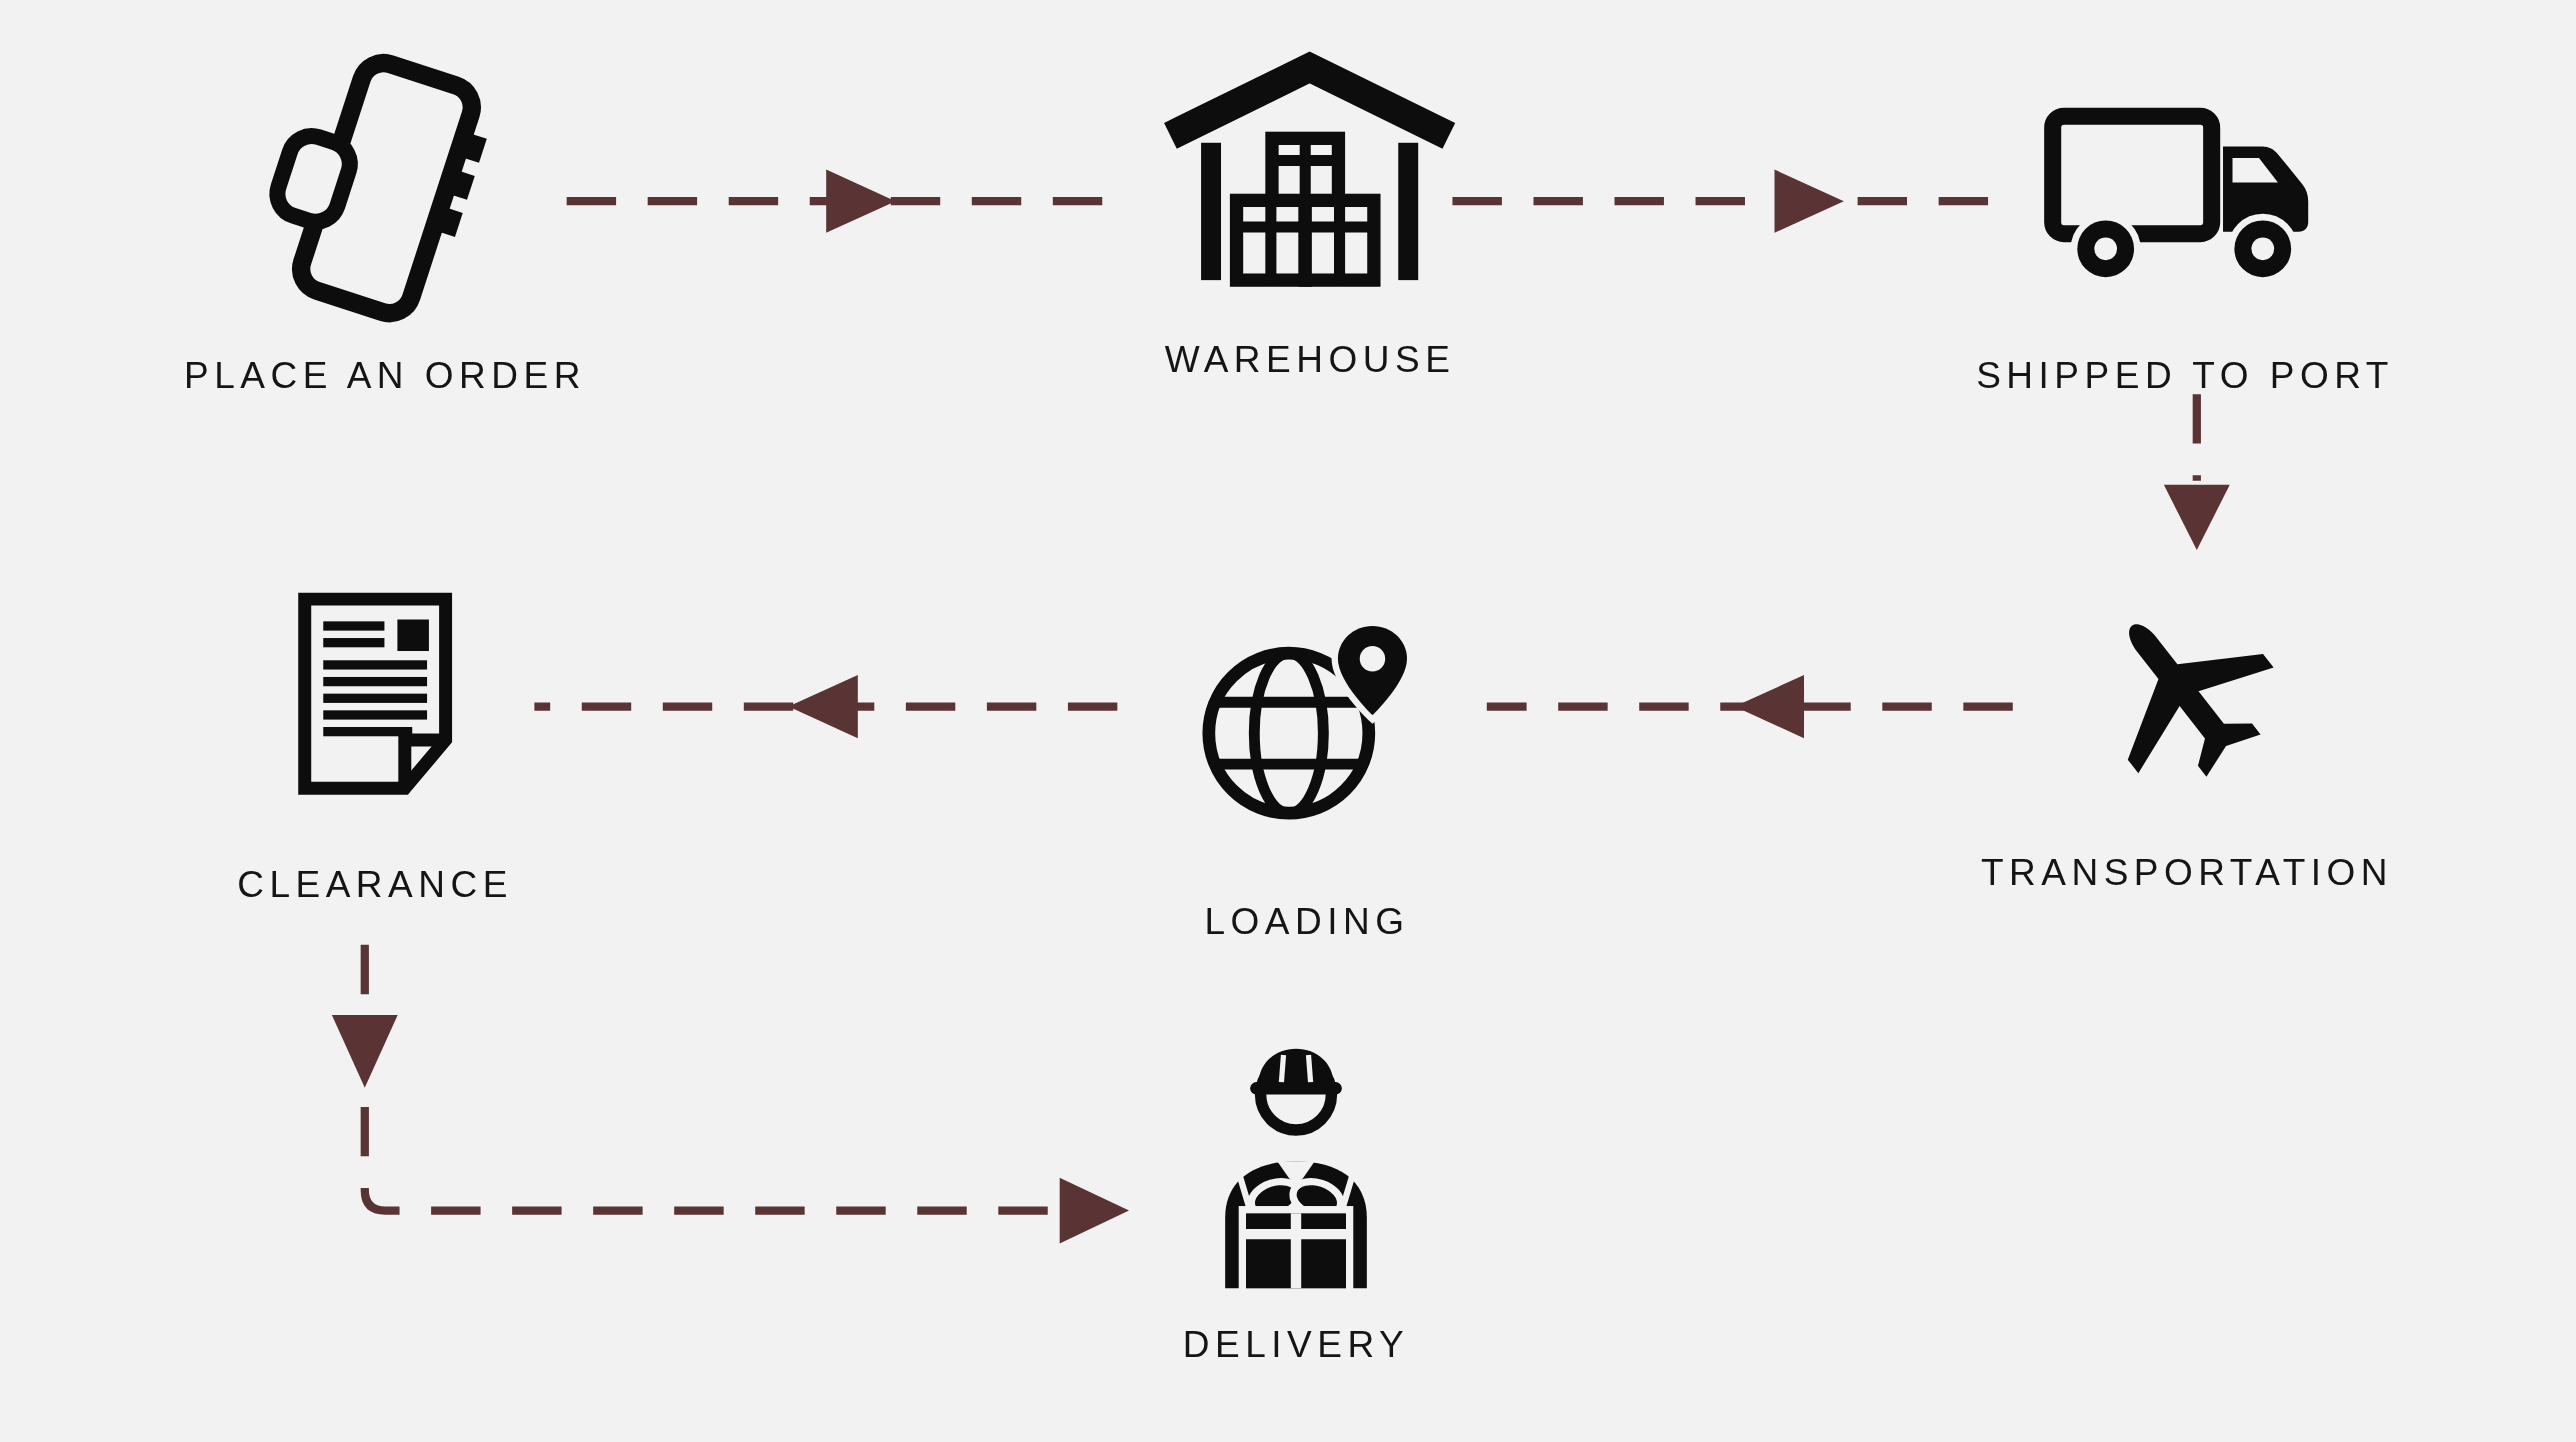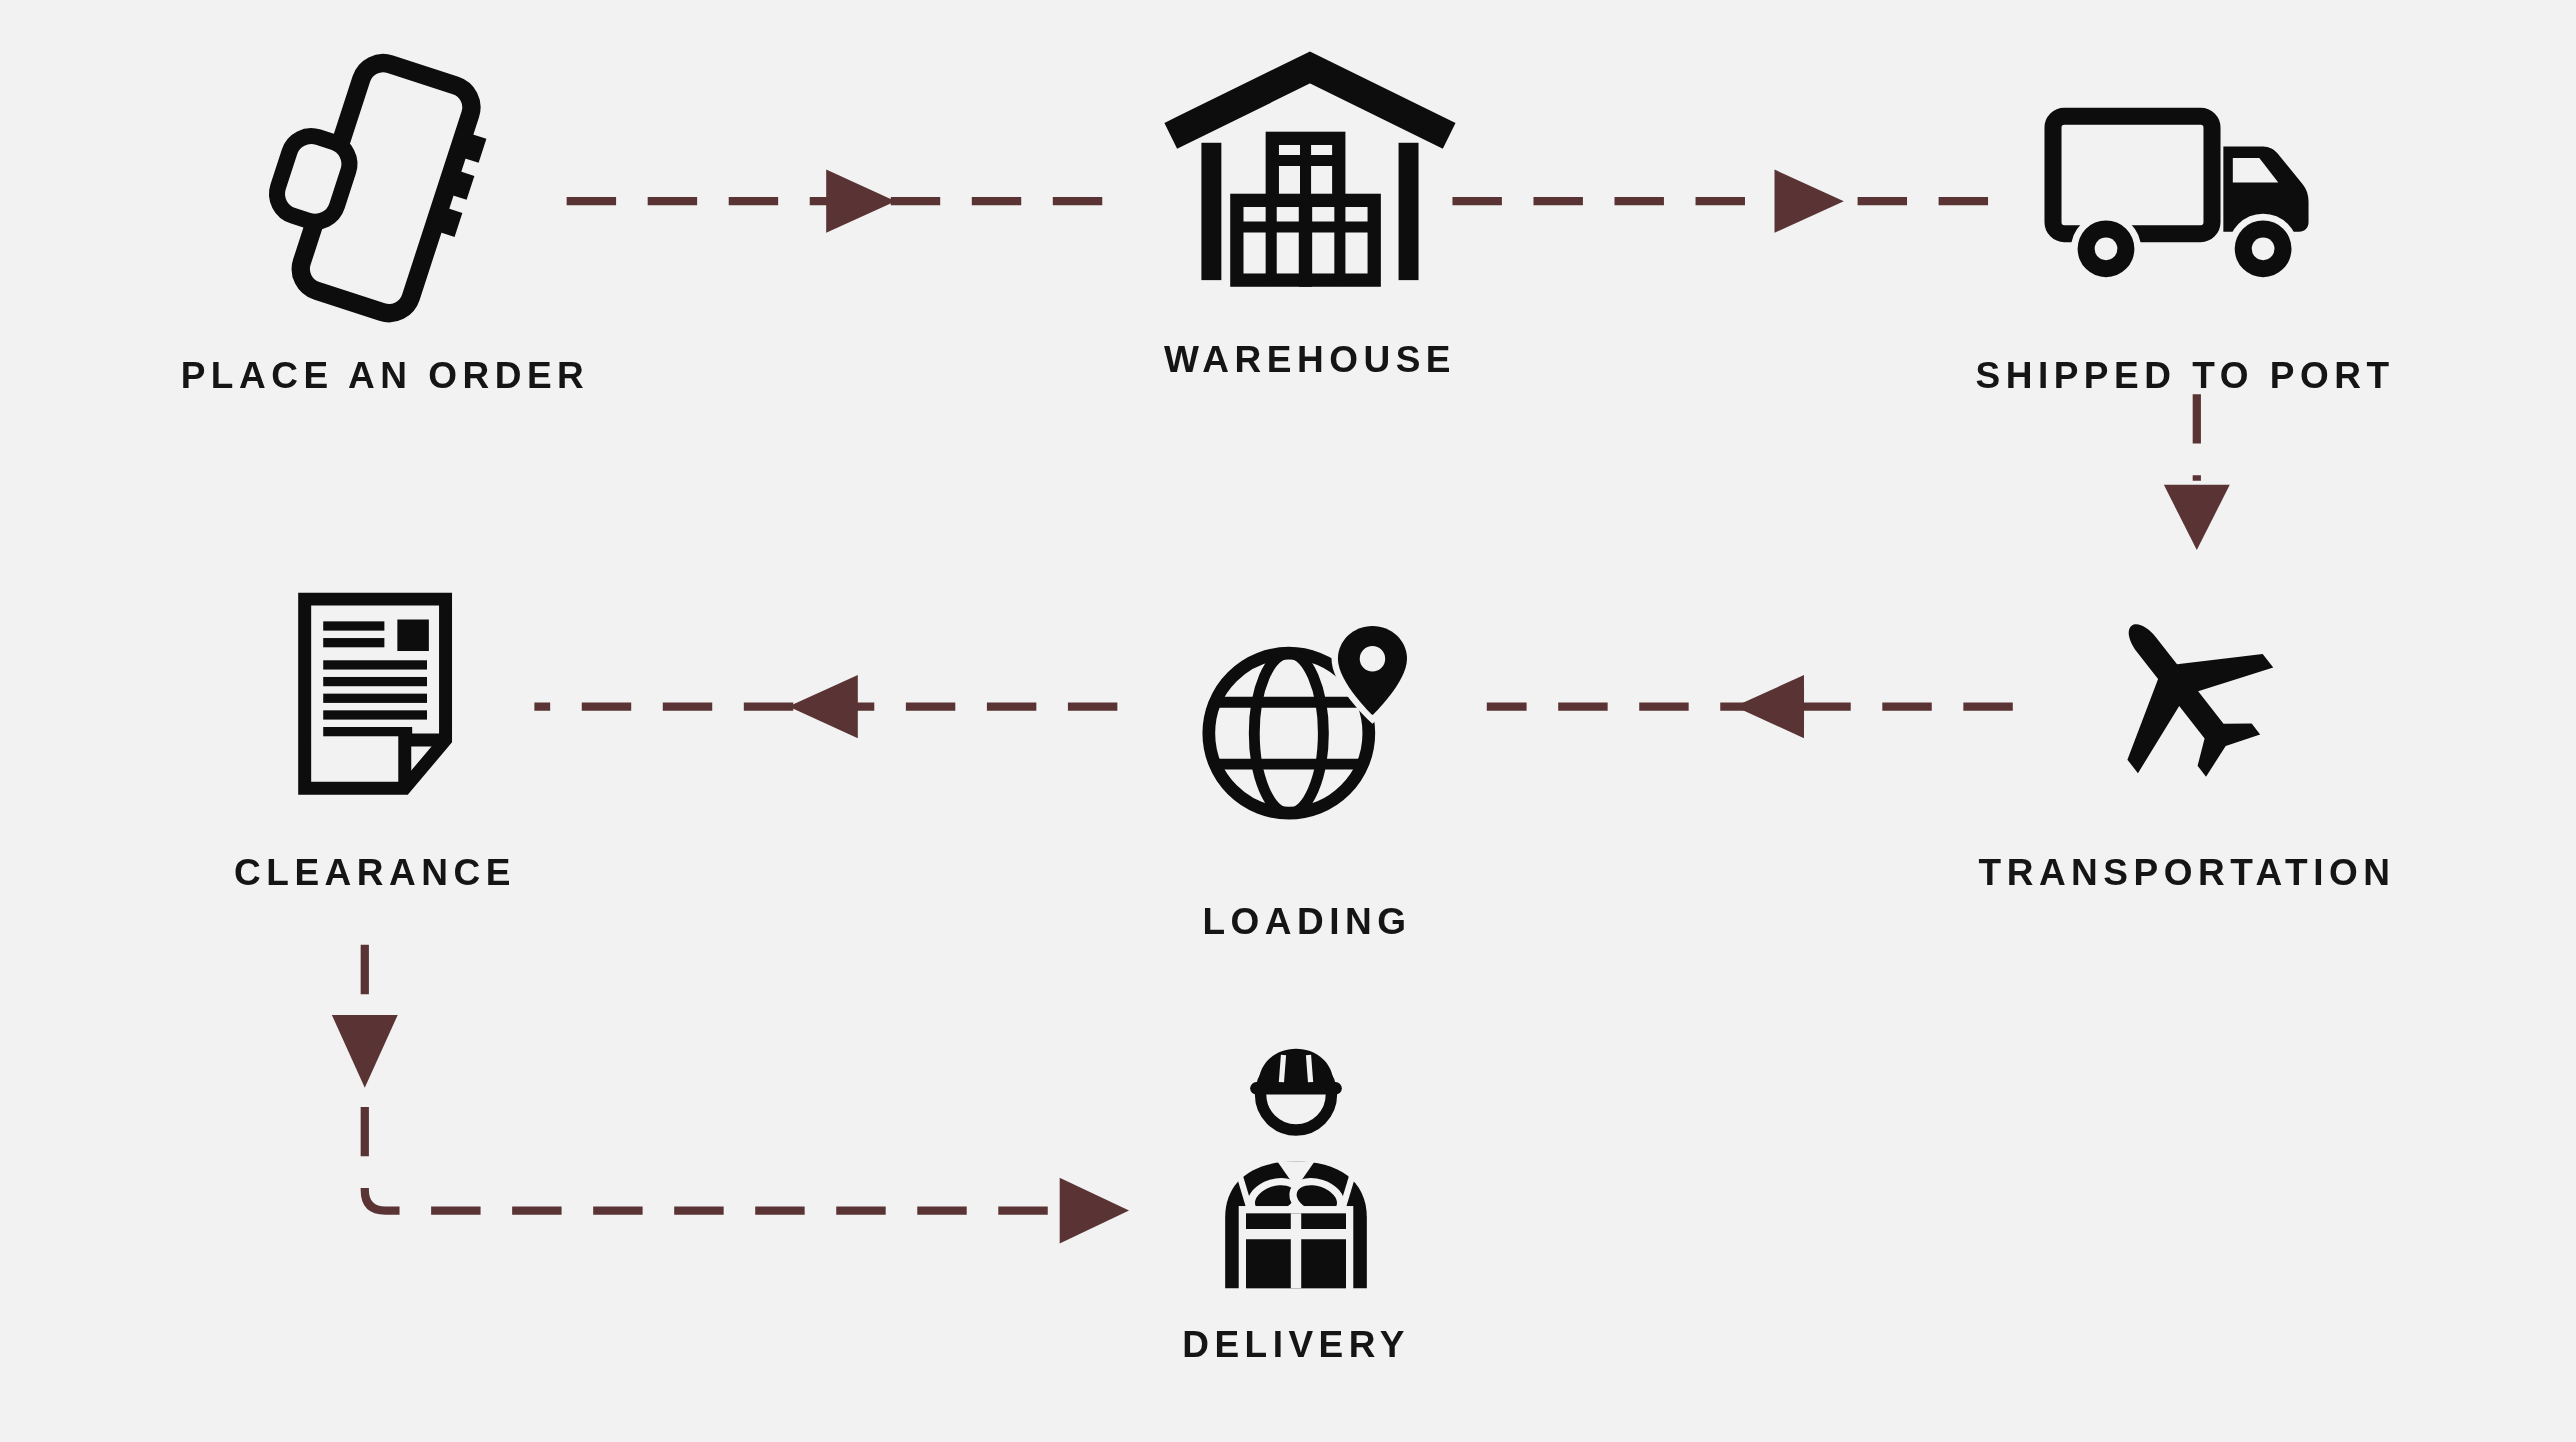--- a/index.html
+++ b/index.html
@@ -28,21 +28,21 @@
   .halo{stroke:var(--bg);stroke-width:7;paint-order:stroke;fill:var(--ink);}
   .node{
     position:absolute;transform:translateX(-50%);
     display:flex;flex-direction:column;align-items:center;
   }
   .icon-box{display:flex;align-items:center;justify-content:center;}
   .row1 .icon-box{height:288px;}
   .row2 .icon-box{height:275px;}
   .row3 .icon-box{height:275px;}
   .label{
-    margin-top:19px;font-size:37px;letter-spacing:5.5px;font-weight:700;
+    margin-top:19px;font-size:37px;letter-spacing:5.5px;font-weight:400;
     color:var(--text);white-space:nowrap;
   }
 </style>
 </head>
 <body>
 
 <svg class="connectors" viewBox="0 0 3751 2100" xmlns="http://www.w3.org/2000/svg" aria-hidden="true">
 
   <path class="dash" d="M825 293 H1651"></path>
   <polygon class="tri" points="1203,247 1203,339 1304,293"></polygon>
@@ -109,21 +109,21 @@
       <path class="bg-f" d="M101 38 H115 L125 51 H101 Z"></path>
       <circle cx="34" cy="86" r="15" fill="currentColor" class="halo"></circle>
       <circle class="bg-f" cx="34" cy="86" r="6"></circle>
       <circle cx="117" cy="86" r="15" fill="currentColor" class="halo"></circle>
       <circle class="bg-f" cx="117" cy="86" r="6"></circle>
     </svg>
   </div>
   <div class="label">SHIPPED TO PORT</div>
 </div>
 
-<div class="node row2" style="left:375px;top:558px;">
+<div class="node row2" style="left:375px;top:558px;gap:12px;">
   <div class="icon-box">
     <svg width="178" height="215" viewBox="0 0 96 116" xmlns="http://www.w3.org/2000/svg">
       <path class="ink-sf" d="M10 6 H86 V82 L64 108 H10 Z" stroke-width="7" stroke-linejoin="miter"></path>
       <path class="ink-s" d="M64 108 V82 H86" stroke-width="7"></path>
       <rect class="ink-f" x="60" y="17" width="17" height="17"></rect>
       <rect class="ink-f" x="20" y="18" width="33" height="5"></rect>
       <rect class="ink-f" x="20" y="27" width="33" height="5"></rect>
       <rect class="ink-f" x="20" y="39" width="56" height="5"></rect>
       <rect class="ink-f" x="20" y="48" width="56" height="5"></rect>
       <rect class="ink-f" x="20" y="57" width="56" height="5"></rect>

